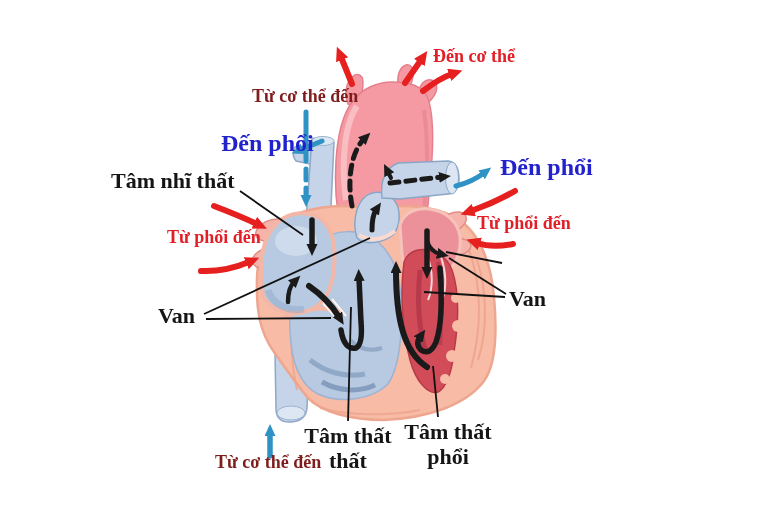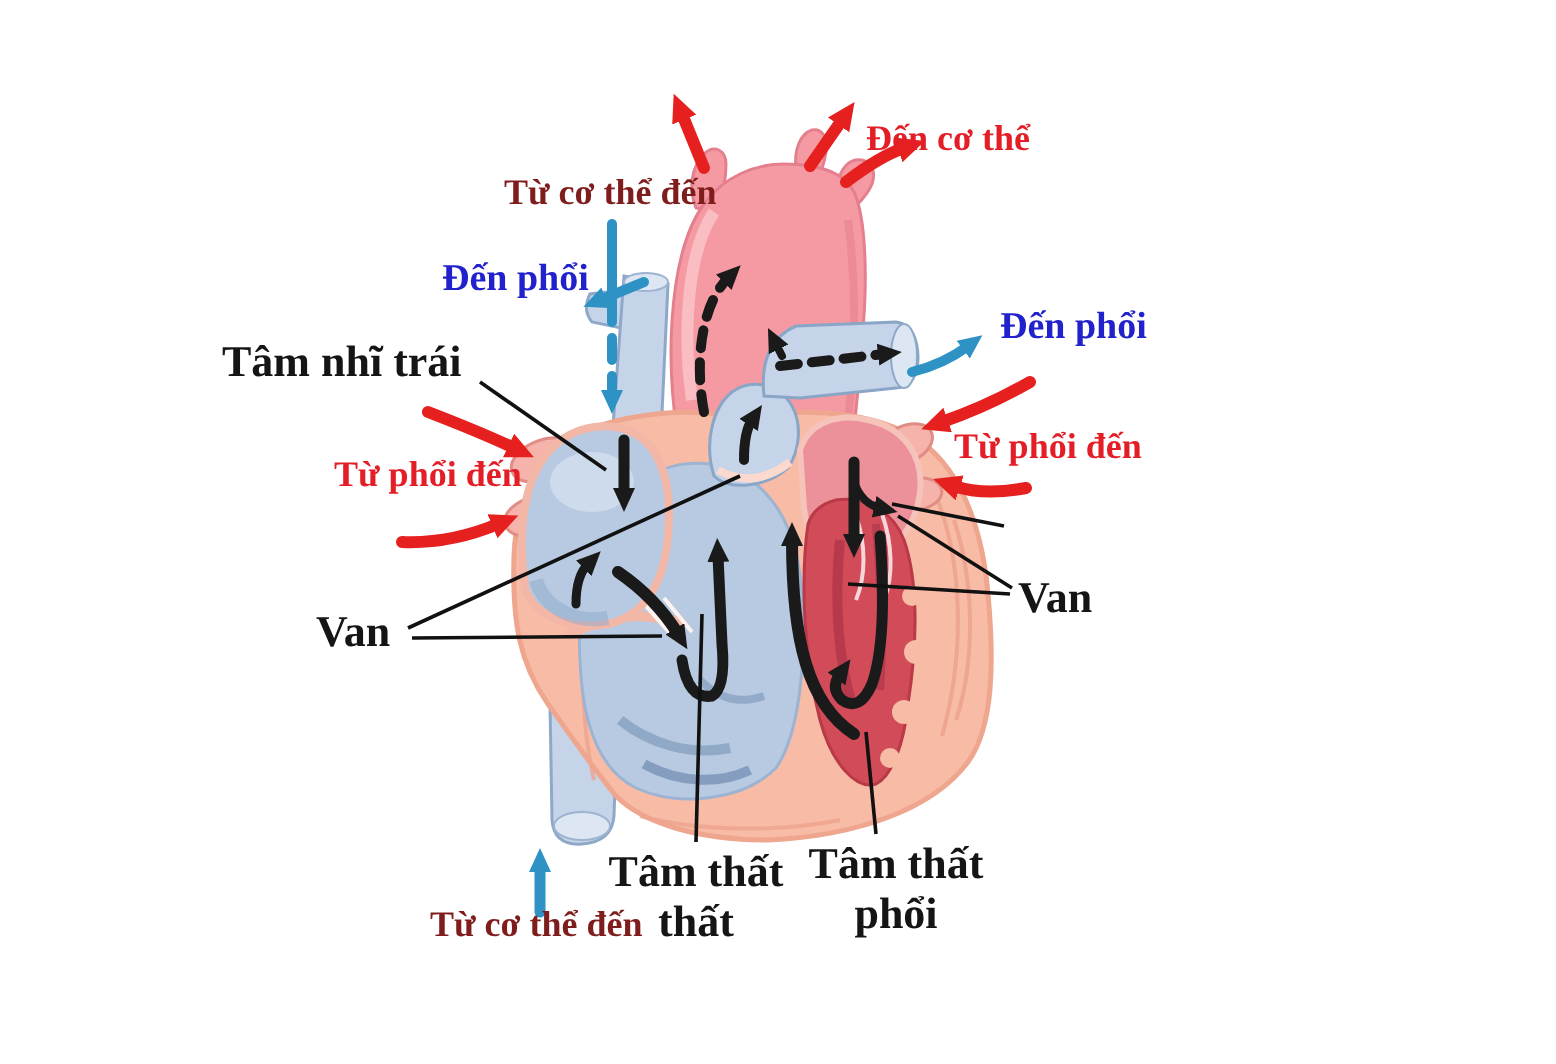--- a/index.html
+++ b/index.html
@@ -2,21 +2,21 @@
 <html><head>
 <meta charset="utf-8">
 <style>
   html,body{margin:0;padding:0;background:#fff;}
   .stage{position:relative;width:778px;height:532px;background:#ffffff;overflow:hidden;
          font-family:"Liberation Serif","DejaVu Serif",serif;}
   .stage svg{position:absolute;left:0;top:0;}
   .lbl{position:absolute;font-weight:bold;white-space:nowrap;line-height:1.1;}
   .lbl-black{color:#151515;font-size:22px;}
   .lbl-red{color:#e31e26;font-size:18px;}
-  .lbl-blue{color:#2222cc;font-size:19px;}
+  .lbl-blue{color:#2222cc;font-size:24px;}
   .lbl-navy{color:#7f1d1d;font-size:18px;}
   .center{text-align:center;line-height:25px;}
 </style>
 </head>
 <body>
 
 <div class="stage">
 
 <svg width="778" height="532" viewBox="0 0 778 532">
   <defs>
@@ -152,25 +152,25 @@
     <path d="M 502 263 L 446 252"></path>
     <path d="M 204 314 L 370 238"></path>
     <path d="M 206 319 L 331 318"></path>
     <path d="M 506 294 L 449 258"></path>
     <path d="M 505 297 L 424 292"></path>
     <path d="M 348 421 L 351 307"></path>
     <path d="M 438 417 L 433 366"></path>
   </g>
 </svg>
 
-<div class="lbl lbl-red" style="left:433px;top:60px;">Đến cơ thể</div>
+<div class="lbl lbl-red" style="left:433px;top:47px;">Đến cơ thể</div>
 <div class="lbl lbl-navy" style="left:252px;top:87px;">Từ cơ thể đến</div>
 <div class="lbl lbl-blue" style="left:221px;top:130px;">Đến phổi</div>
 <div class="lbl lbl-blue" style="left:500px;top:154px;">Đến phổi</div>
-<div class="lbl lbl-black" style="left:111px;top:169px;">Tâm nhĩ trái</div>
+<div class="lbl lbl-black" style="left:111px;top:169px;">Tâm nhĩ thất</div>
 <div class="lbl lbl-red" style="left:167px;top:228px;">Từ phổi đến</div>
 <div class="lbl lbl-red" style="left:477px;top:214px;">Từ phổi đến</div>
 <div class="lbl lbl-black" style="left:509px;top:287px;">Van</div>
 <div class="lbl lbl-black" style="left:158px;top:304px;">Van</div>
 
 <div class="lbl lbl-black center" style="left:300px;top:423px;width:96px;">
   <div>Tâm thất</div>
   <div>thất</div>
 </div>
 <div class="lbl lbl-black center" style="left:400px;top:419px;width:96px;">

